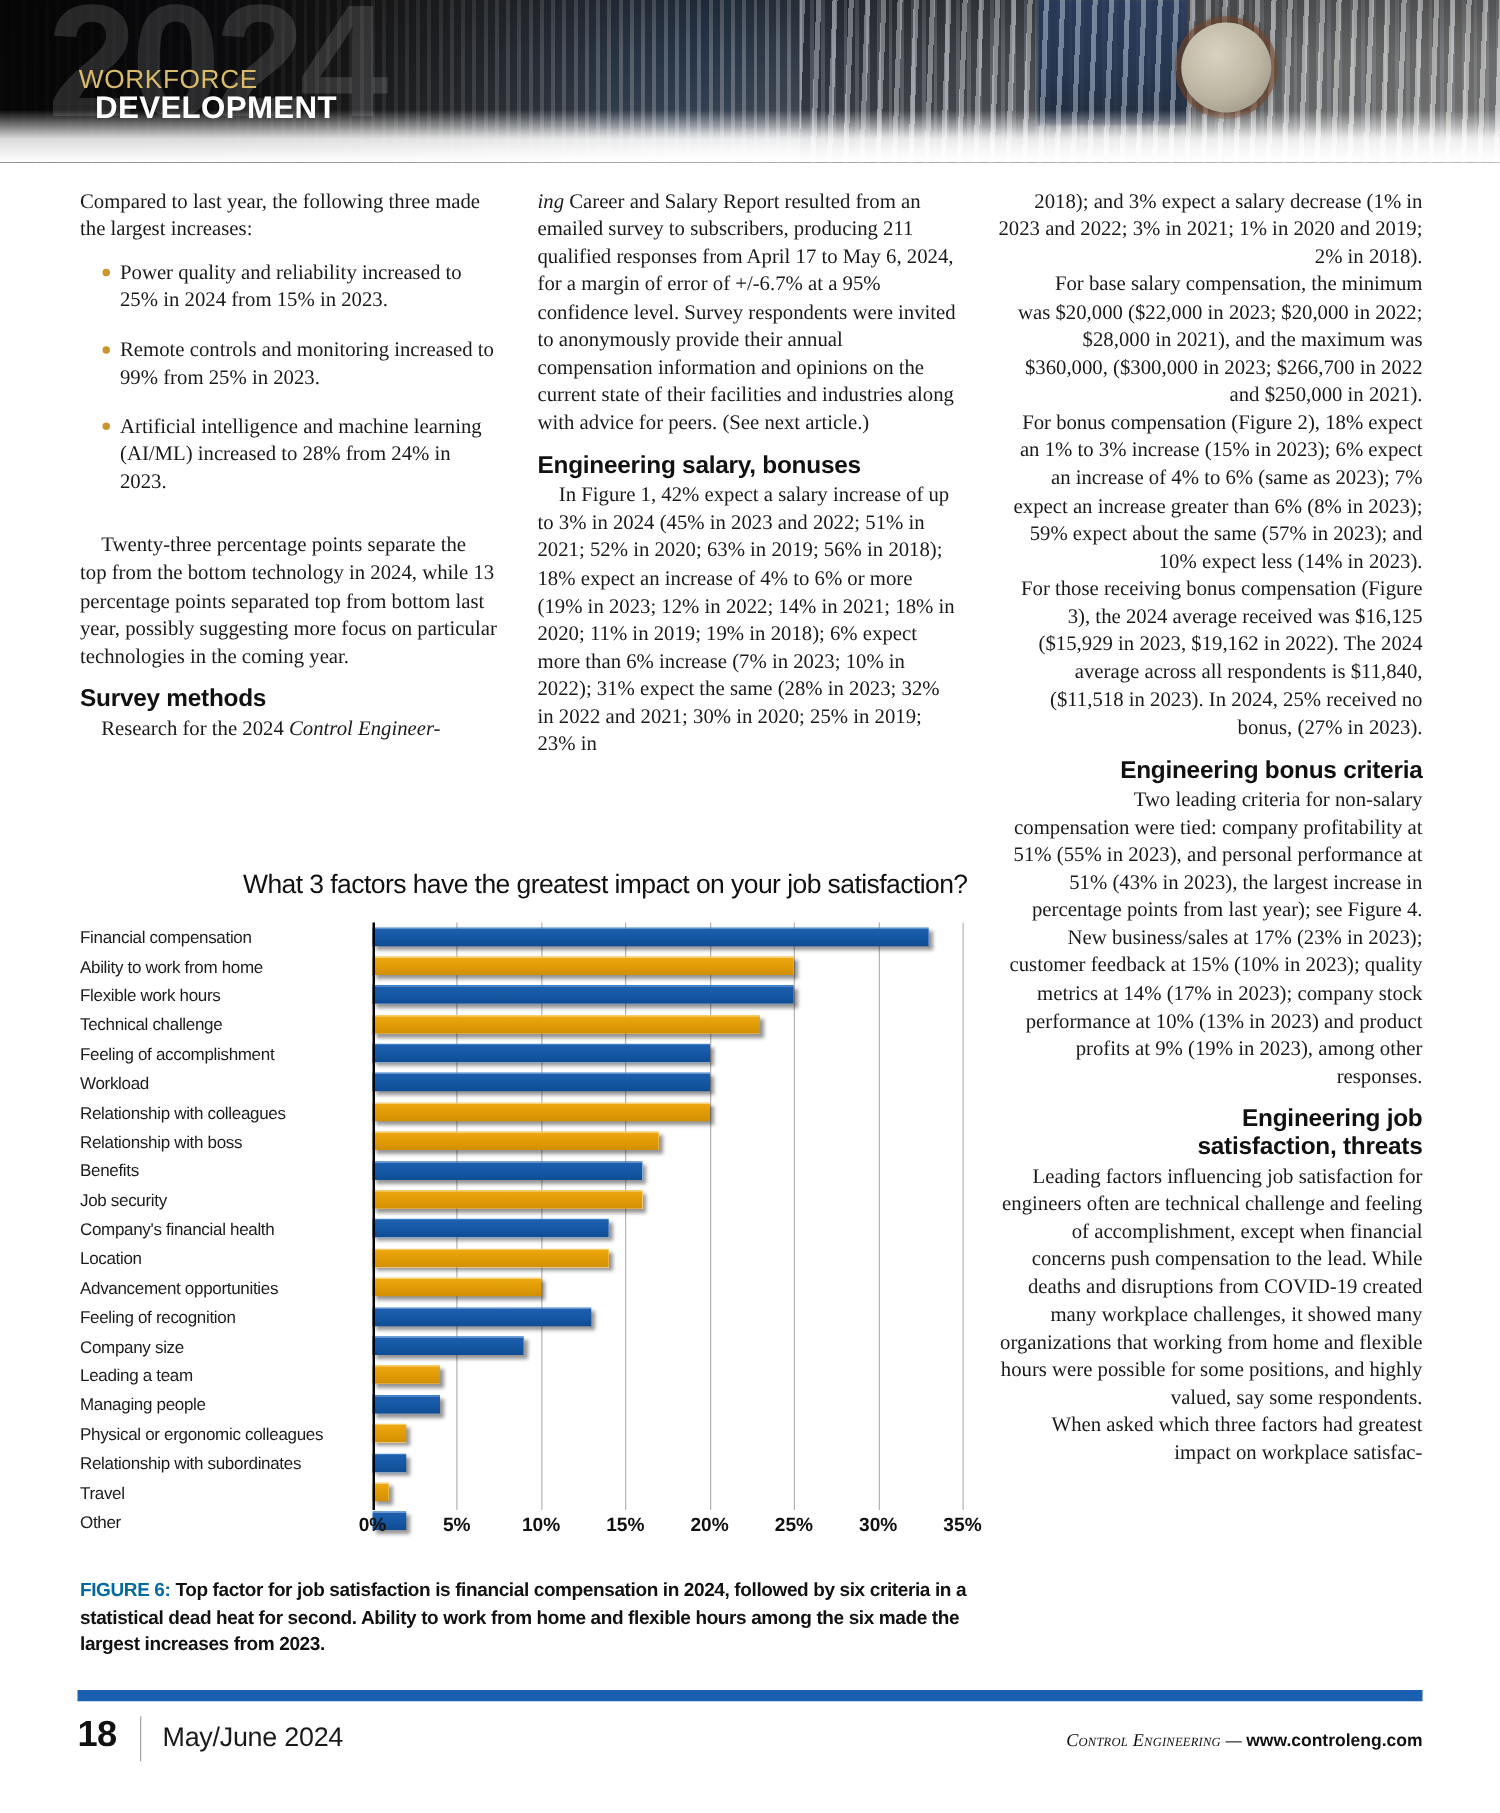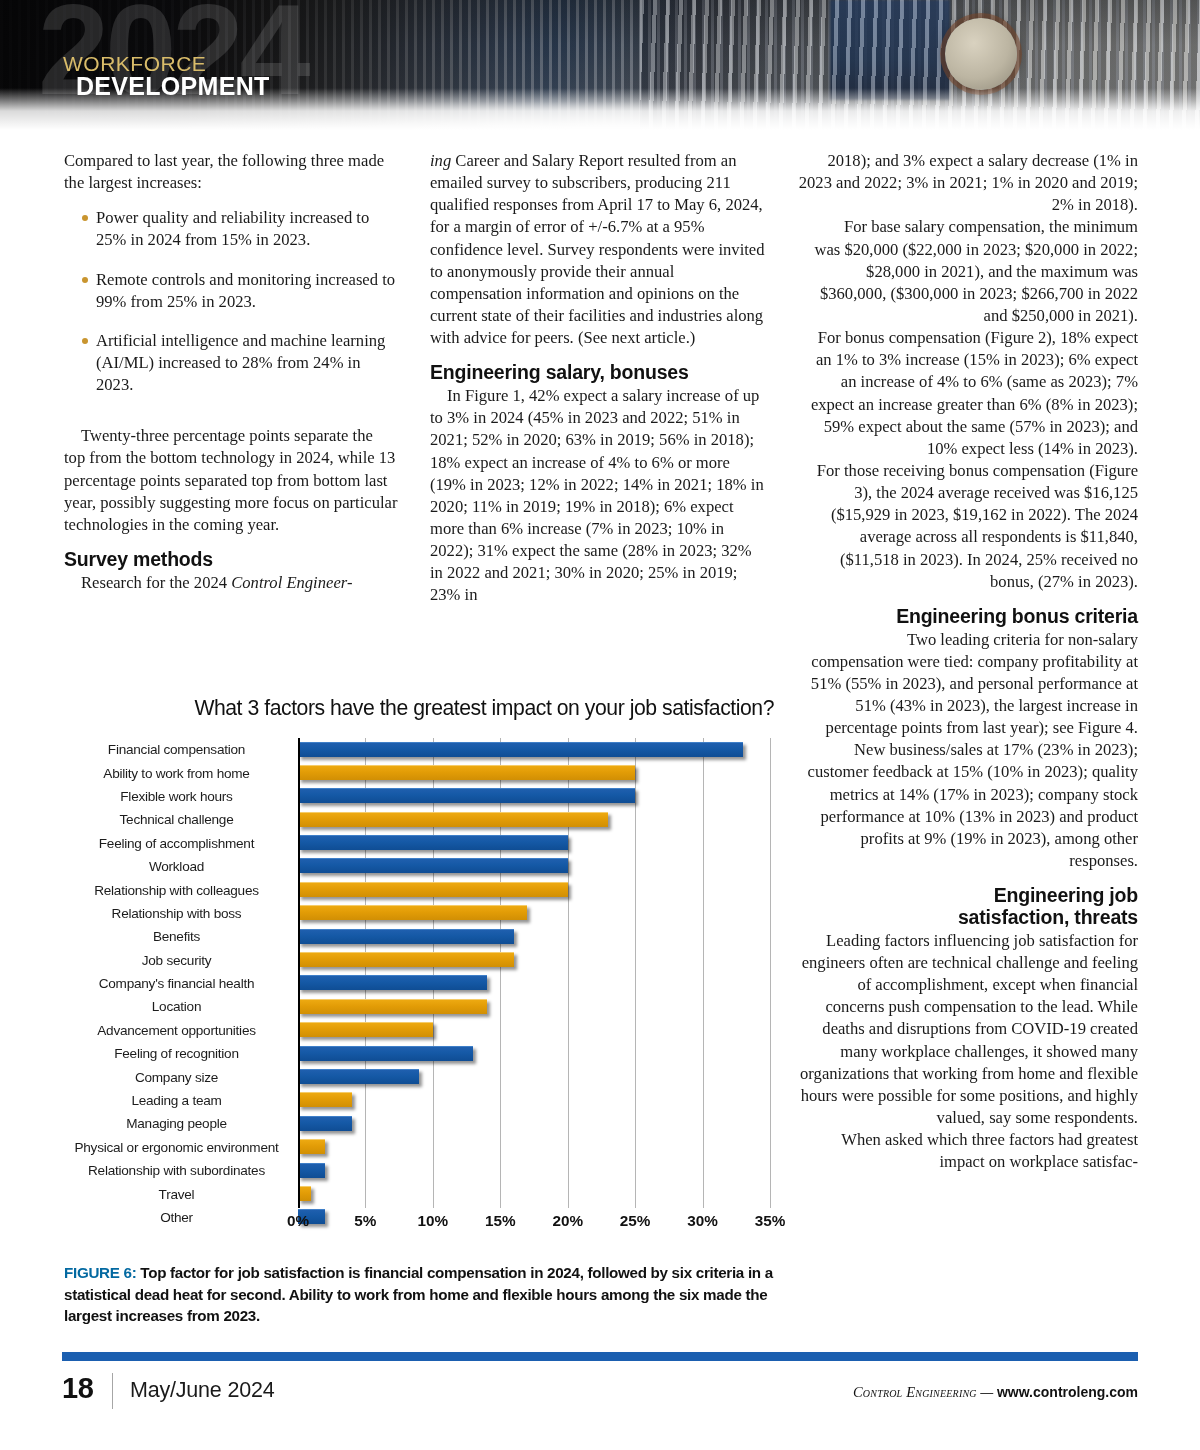--- a/index.html
+++ b/index.html
@@ -147,21 +147,21 @@
     position: absolute;
     left: 0; top: 0; width: 710px; height: 470px;
   }
   .row {
     display: flex;
     align-items: center;
     height: 23.4px;
   }
   .row-label {
     width: 234px;
-    text-align: center;
+    text-align: left;
     padding-right: 9px;
     font-family: "Liberation Sans", sans-serif;
     font-size: 13.6px;
     color: #1c1c1c;
     white-space: nowrap;
     letter-spacing: -0.25px;
   }
   .bar-track {
     position: relative;
     width: 472px;
@@ -432,21 +432,21 @@
             <div class="bar gold" title="Leading a team: 4%" style="width: 53.9429px;"></div>
           </div>
         </div>
         <div class="row">
           <div class="row-label">Managing people</div>
           <div class="bar-track">
             <div class="bar blue" title="Managing people: 4%" style="width: 53.9429px;"></div>
           </div>
         </div>
         <div class="row">
-          <div class="row-label">Physical or ergonomic environment</div>
+          <div class="row-label">Physical or ergonomic colleagues</div>
           <div class="bar-track">
             <div class="bar gold" title="Physical or ergonomic environment: 2%" style="width: 26.9714px;"></div>
           </div>
         </div>
         <div class="row">
           <div class="row-label">Relationship with subordinates</div>
           <div class="bar-track">
             <div class="bar blue" title="Relationship with subordinates: 2%" style="width: 26.9714px;"></div>
           </div>
         </div>

